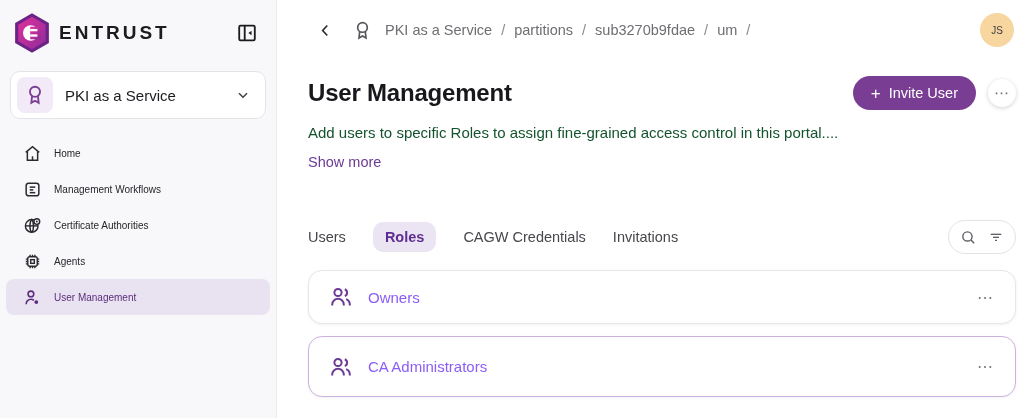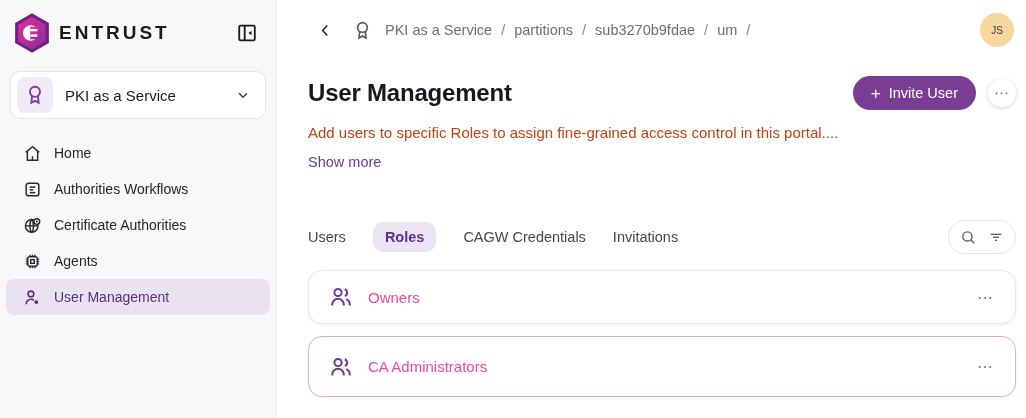--- a/index.html
+++ b/index.html
@@ -15,21 +15,21 @@
   .collapse-btn { margin-left:auto; width:26px; height:26px; display:flex; align-items:center;
     justify-content:center; cursor:pointer; background:none; border:none; }
   .service-select { margin:8px 10px 0 10px; height:48px; background:#fff; border:1px solid #e4e4e8;
     border-radius:10px; display:flex; align-items:center; padding:6px 14px 6px 6px; cursor:pointer; }
   .service-badge { width:36px; height:36px; border-radius:8px; background:#f2eaf7;
     display:flex; align-items:center; justify-content:center; }
   .service-label { margin-left:12px; font-size:15px; color:#1b1b20; }
   .service-chevron { margin-left:auto; display:flex; }
   .nav { margin-top:16px; display:flex; flex-direction:column; }
   .nav-item { height:36px; display:flex; align-items:center; padding:0 10px 0 16px; margin:0 6px;
-    border-radius:8px; cursor:pointer; font-size:14px; color:#26262b; }
+    border-radius:8px; cursor:pointer; font-size:10px; color:#26262b; }
   .nav-item .nicon { width:20px; height:20px; display:flex; align-items:center; justify-content:center; }
   .nav-item .nlabel { margin-left:12px; }
   .nav-item.active { background:#e9e2f0; color:#5c2d7e; font-weight:500; }
 
   
   .main { flex:1; display:flex; flex-direction:column; background:#fff; }
   .topbar { height:60px; display:flex; align-items:center; padding:0 12px 0 38px; }
   .back-btn { background:none; border:none; cursor:pointer; display:flex; padding:2px; }
   .crumb-badge { margin-left:16px; display:flex; }
   .breadcrumb { display:flex; align-items:center; margin-left:10px; font-size:14.5px; color:#6e6e73; }
@@ -43,39 +43,39 @@
   .page-title { font-size:24px; font-weight:bold; color:#17171c; letter-spacing:-0.2px; }
   .header-actions { margin-left:auto; display:flex; align-items:center; gap:12px; }
   .invite-btn { height:34px; padding:0 18px; border-radius:17px; background:#7a3d94; border:none;
     color:#fff; font-size:14.5px; font-family:inherit; display:flex; align-items:center; gap:8px;
     cursor:pointer; }
   .invite-plus { font-size:17px; font-weight:400; line-height:1; }
   .round-more { width:28px; height:28px; border-radius:50%; background:#fff; border:none;
     box-shadow:0 1px 4px rgba(0,0,0,.18); color:#6e6e73; font-size:15px; letter-spacing:1px;
     cursor:pointer; display:flex; align-items:center; justify-content:center; }
 
-  .page-desc { margin:14px 10px 0 31px; font-size:15px; color:#c2410c; }
+  .page-desc { margin:14px 10px 0 31px; font-size:15px; color:#14532d; }
   .show-more { margin:13px 24px 0 31px; font-size:14.5px; color:#6b3a96; cursor:pointer;
     display:inline-block; width:max-content; }
 
   .tabs-row { display:flex; align-items:center; margin:50px 10px 0 31px; }
   .tabs { display:flex; align-items:center; gap:27px; }
   .tab { font-size:14.5px; color:#46464c; cursor:pointer; padding:7px 0; }
   .tab.active { background:#ebe4f2; color:#5e2d91; padding:7px 12px; border-radius:10px;
     font-weight:700; }
   .search-filter { margin-left:auto; width:68px; height:34px; background:#fff;
     border:1px solid #e3e3e7; border-radius:17px; display:flex; align-items:center;
     justify-content:center; gap:11px; cursor:pointer; }
 
   .cards { margin:16px 10px 0 31px; display:flex; flex-direction:column; gap:12px; }
   .role-card { background:#fff; border:1px solid #e7e7ea; border-radius:14px; height:54px;
     display:flex; align-items:center; padding:0 20px; box-shadow:0 1px 3px rgba(0,0,0,.06);
     cursor:pointer; }
   .role-card.highlight { border-color:#cdb1de; height:61px; }
-  .role-name { margin-left:15px; font-size:15px; font-weight:500; color:#ec4899; }
+  .role-name { margin-left:15px; font-size:15px; font-weight:500; color:#8b5cf6; }
   .card-more { margin-left:auto; background:none; border:none; color:#7a7a80; font-size:16px;
     letter-spacing:2px; cursor:pointer; }
 </style>
 </head>
 <body>
 
 <div class="app">
 
   <aside class="sidebar">
     <div class="logo-row">
@@ -136,21 +136,21 @@
       </div>
       <div class="nav-item">
         <span class="nicon">
           <svg width="19" height="19" viewBox="0 0 24 24" fill="none" stroke="#2a2a30" stroke-width="1.9">
             <rect x="4" y="4" width="16" height="16" rx="3"></rect>
             <line x1="8.5" y1="9" x2="15.5" y2="9"></line>
             <line x1="8.5" y1="12.5" x2="13" y2="12.5"></line>
             <line x1="8.5" y1="16" x2="15.5" y2="16"></line>
           </svg>
         </span>
-        <span class="nlabel">Authorities Workflows</span>
+        <span class="nlabel">Management Workflows</span>
       </div>
       <div class="nav-item">
         <span class="nicon">
           <svg width="19" height="19" viewBox="0 0 24 24" fill="none" stroke="#2a2a30" stroke-width="1.8">
             <circle cx="11" cy="12.5" r="8"></circle>
             <path d="M3 12.5 H19"></path>
             <path d="M11 4.5 C14 7.5 14 17.5 11 20.5 C8 17.5 8 7.5 11 4.5 Z"></path>
             <circle cx="17.5" cy="7" r="3.6" fill="#f8f8fa"></circle>
             <circle cx="17.5" cy="7" r="1.2" fill="#2a2a30" stroke="none"></circle>
           </svg>

